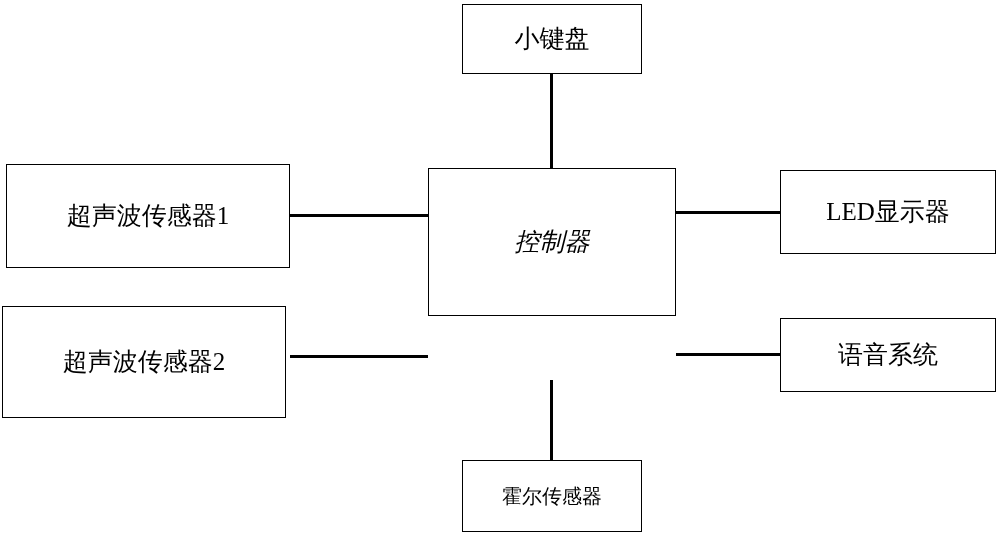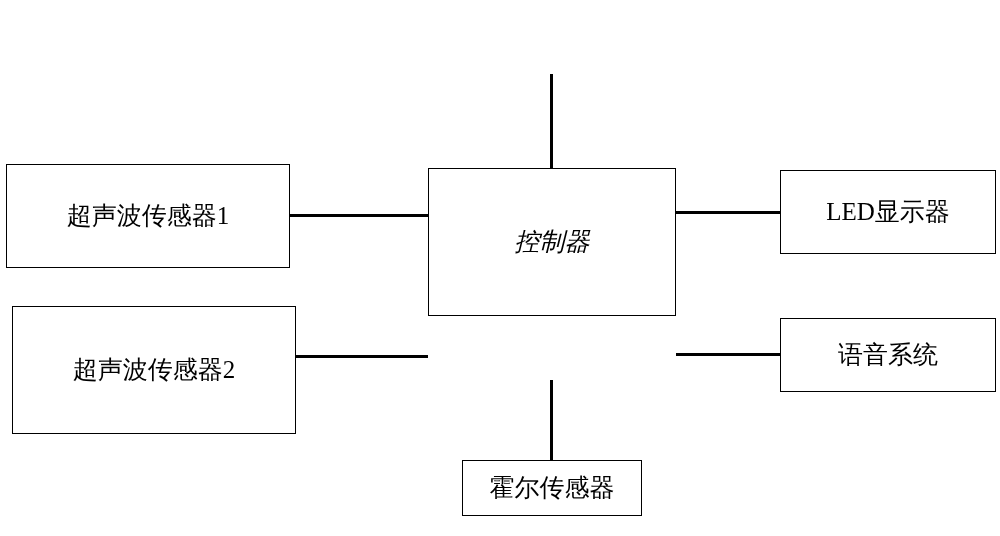--- a/index.html
+++ b/index.html
@@ -28,45 +28,48 @@
     line-height: 1.2;
     white-space: nowrap;
   }
   .edge {
     position: absolute;
     background: #000000;
   }
   
   #node-keypad      { left: 462px; top: 4px;   width: 180px; height: 70px;  font-size: 25px; }
   #node-sensor1     { left: 6px;   top: 164px; width: 284px; height: 104px; font-size: 25px; }
-  #node-sensor2     { left: 12px;   top: 306px; width: 284px; height: 128px; font-size: 25px; }
+  #node-sensor2     { left: 2px;   top: 306px; width: 284px; height: 112px; font-size: 25px; }
   #node-controller  { left: 428px; top: 168px; width: 248px; height: 148px; font-size: 25px; font-style: italic; }
   #node-led         { left: 780px; top: 170px; width: 216px; height: 84px;  font-size: 25px; align-items: center; }
   #node-voice       { left: 780px; top: 318px; width: 216px; height: 74px;  font-size: 25px; text-align: right; }
-  #node-hall        { left: 462px; top: 460px; width: 180px; height: 56px;  font-size: 25px; text-align: center; }
+  #node-hall        { left: 462px; top: 460px; width: 180px; height: 72px;  font-size: 20px; text-align: center; }
   
   #edge-keypad      { left: 550px; top: 74px;  width: 3px;   height: 94px; }
   #edge-sensor1     { left: 290px; top: 214px; width: 138px; height: 3px; }
   #edge-sensor2     { left: 290px; top: 355px; width: 138px; height: 3px; }
   #edge-led         { left: 676px; top: 211px; width: 104px; height: 3px; }
   #edge-voice       { left: 676px; top: 353px; width: 104px; height: 3px; }
   #edge-hall        { left: 550px; top: 380px; width: 3px;   height: 80px; }
 </style>
 </head>
 <body>
 
 <div id="canvas">
 
   <div class="edge" id="edge-keypad"></div>
   <div class="edge" id="edge-sensor1"></div>
   <div class="edge" id="edge-sensor2"></div>
   <div class="edge" id="edge-led"></div>
   <div class="edge" id="edge-voice"></div>
   <div class="edge" id="edge-hall"></div>
 
+  <div class="node" id="node-keypad">
+    <span>小键盘</span>
+  </div>
 
   <div class="node" id="node-sensor1">
     <span>超声波传感器1</span>
   </div>
 
   <div class="node" id="node-sensor2">
     <span>超声波传感器2</span>
   </div>
 
   <div class="node" id="node-controller">

